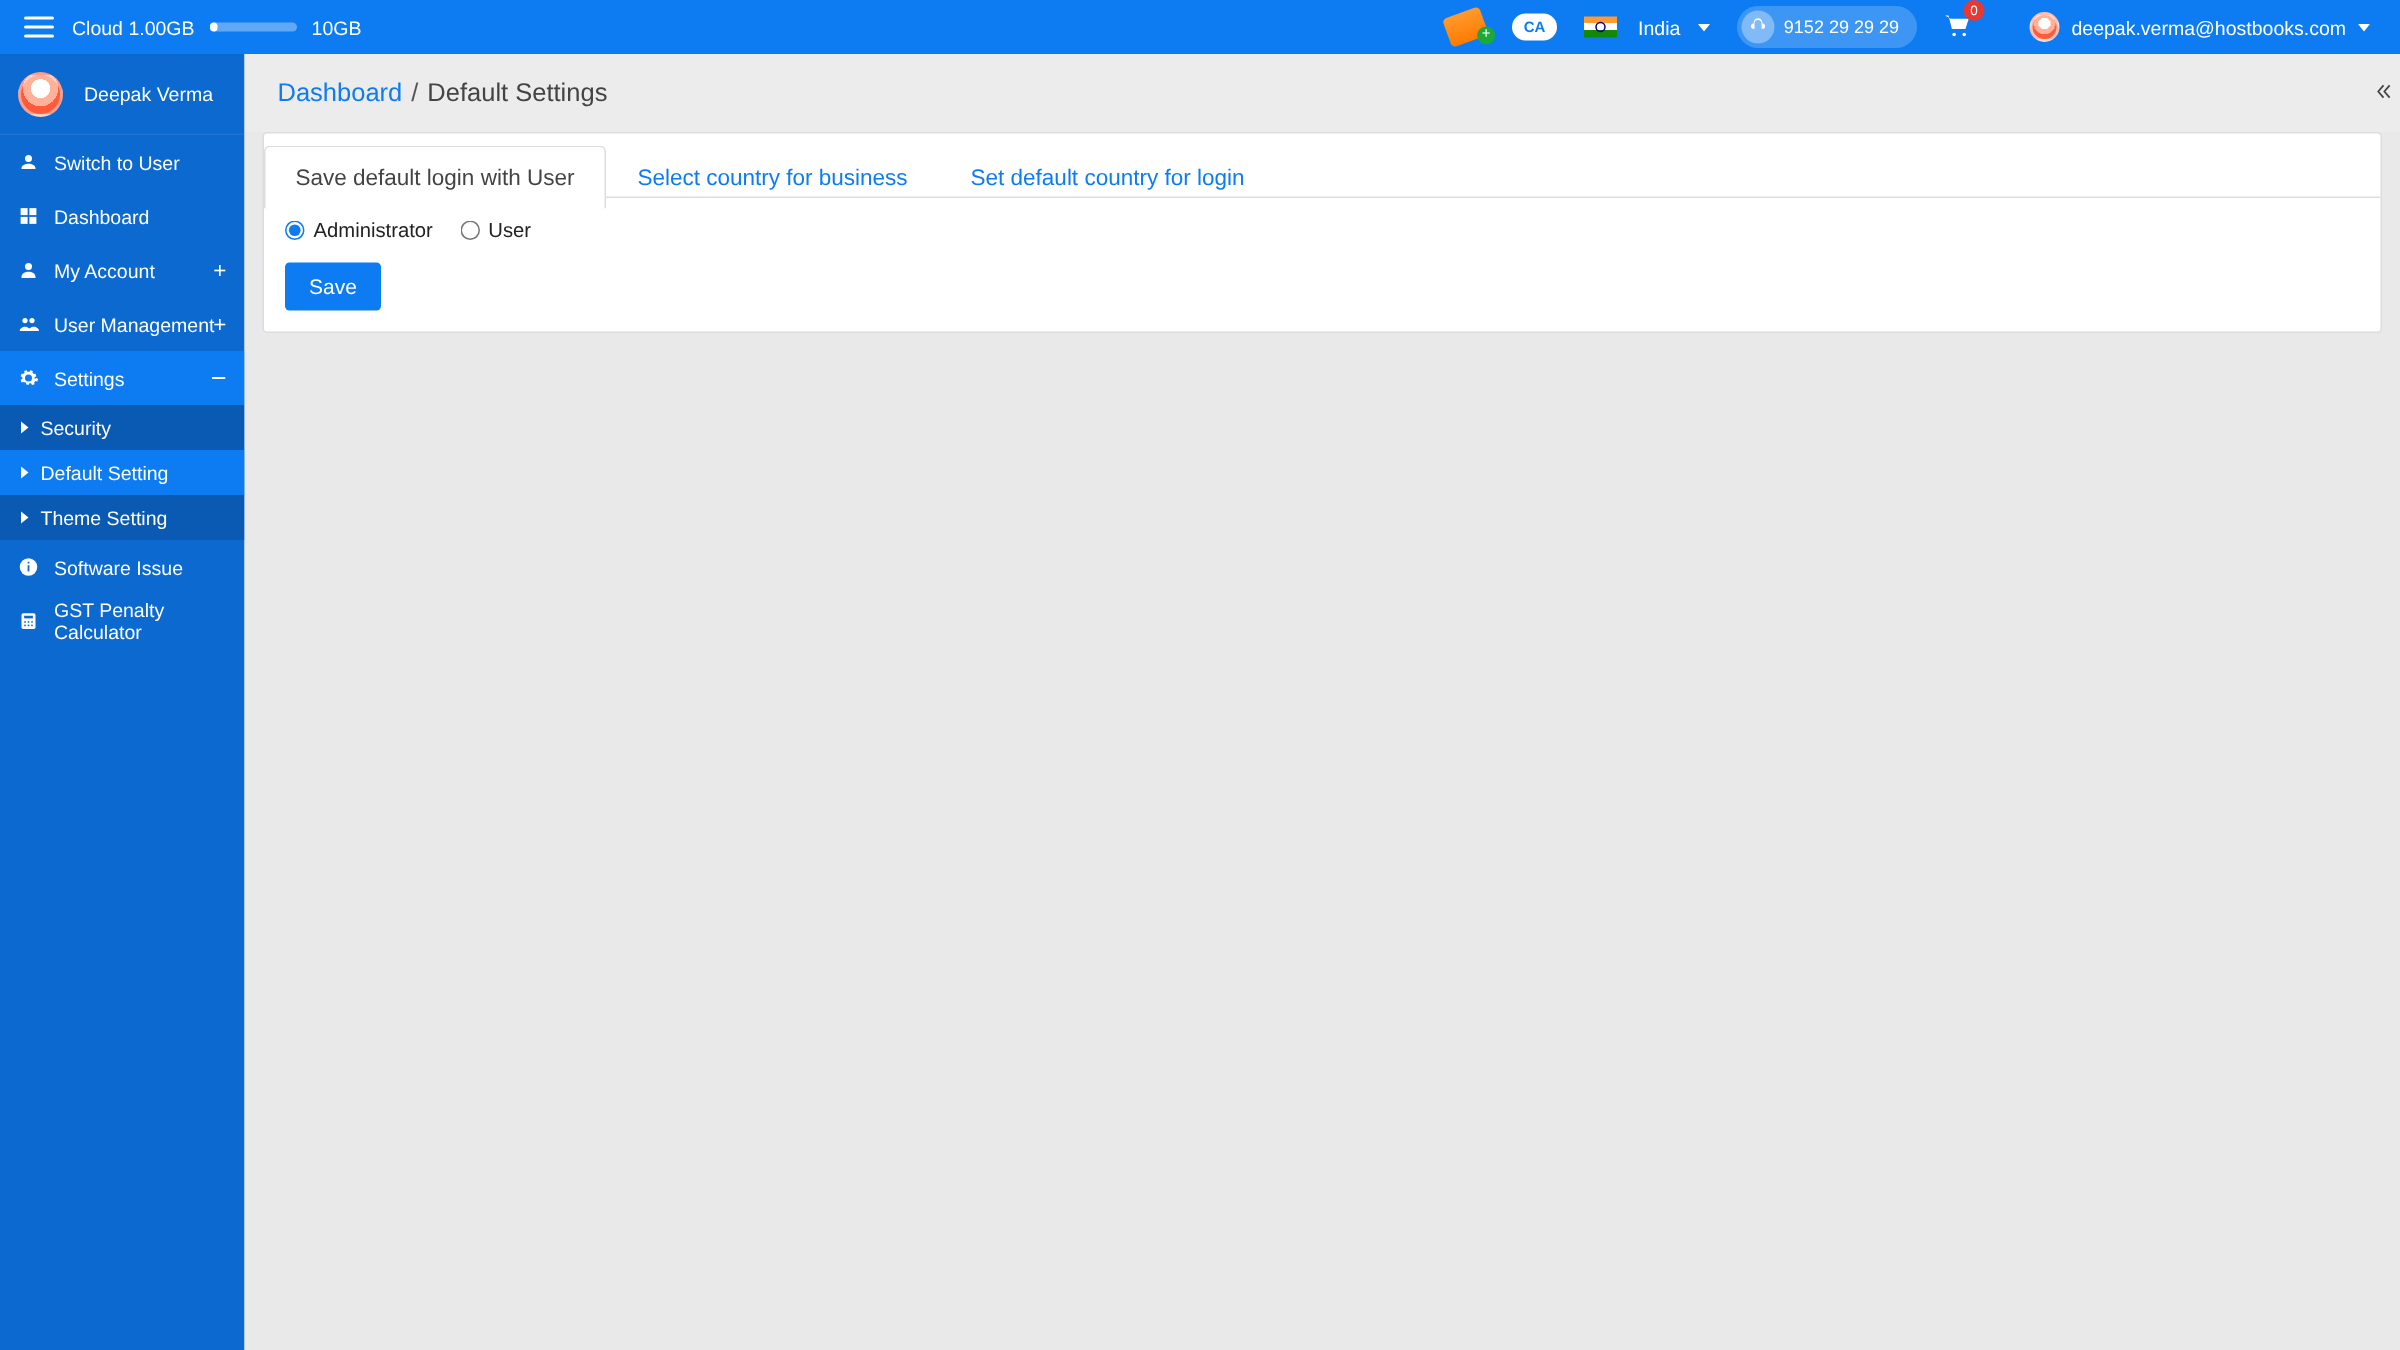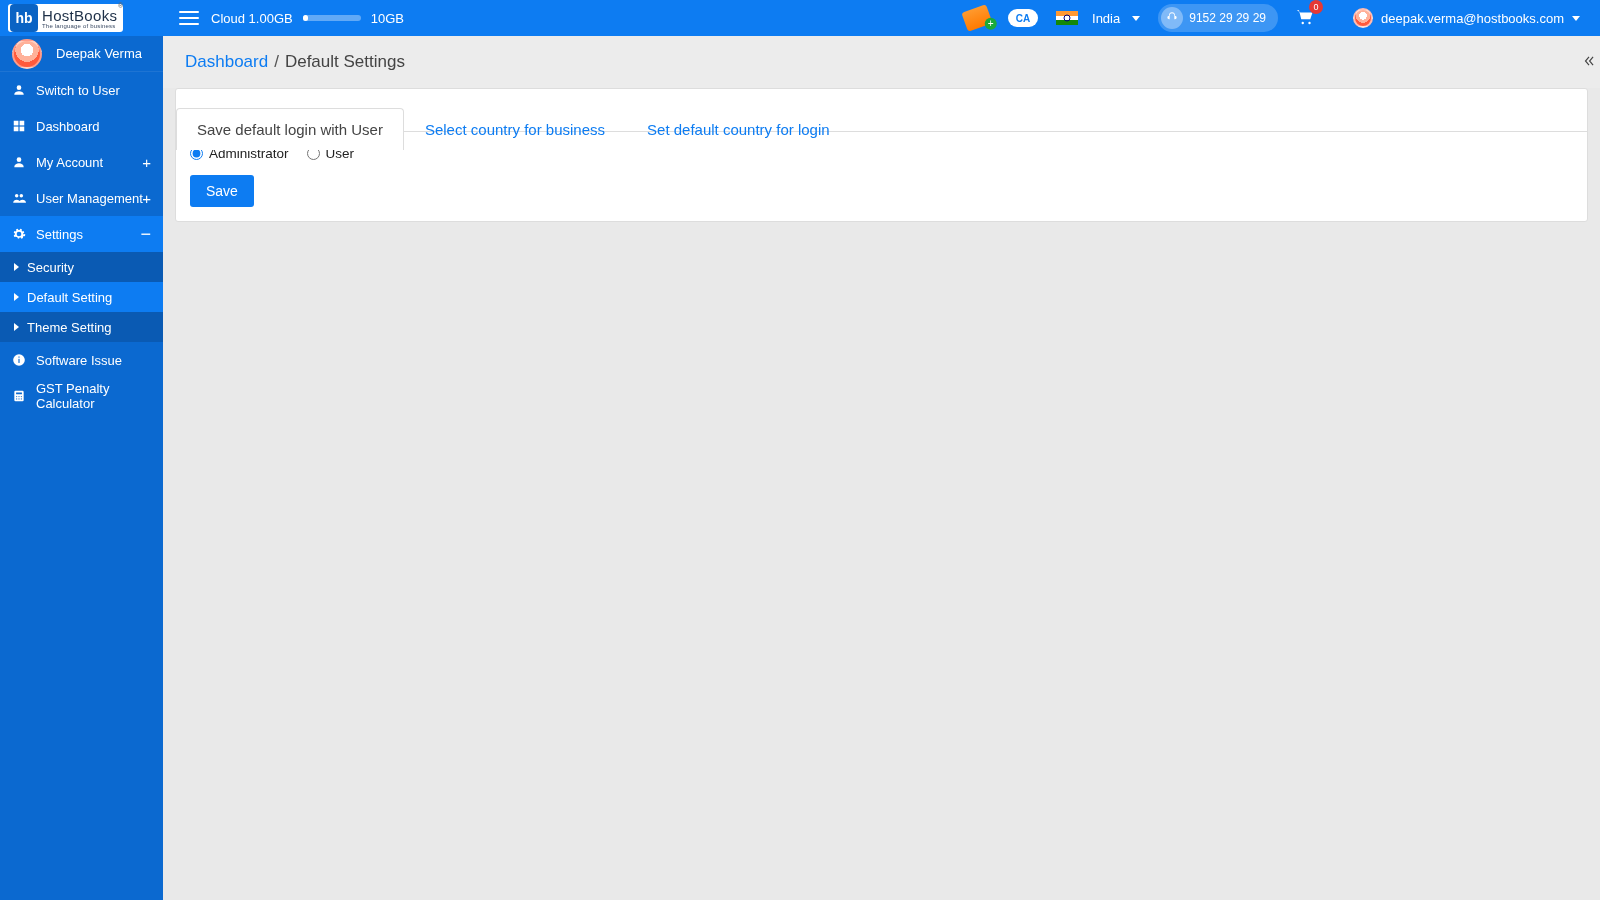--- a/index.html
+++ b/index.html
@@ -147,21 +147,21 @@
   
   .shell { flex: 1; display: flex; min-height: 0; }
   .sidebar {
     width: 163px;
     background: #0b69d0;
     color: #fff;
     display: flex; flex-direction: column;
     font-size: 13px;
   }
   .sb-user {
-    height: 36px;
+    height: 54px;
     display: flex; align-items: center; gap: 14px;
     padding: 0 12px;
     border-bottom: 1px solid rgba(255,255,255,.08);
   }
   .avatar-md {
     width: 30px; height: 30px; border-radius: 50%;
     background: radial-gradient(circle at 50% 35%, #fff 0 30%, #ffb199 30% 55%, #ff5a3c 55% 100%);
     border: 2px solid rgba(255,255,255,0.4);
   }
 
@@ -236,21 +236,21 @@
     margin: -14px -14px 14px -14px;
   }
   .tab {
     padding: 12px 20px;
     font-size: 15px;
     color: #0d7cf2;
     cursor: pointer;
     border: 1px solid transparent;
     border-bottom: none;
     position: relative;
-    top: 19px;
+    top: 8px;
   }
   .tab.active {
     color: #444;
     background: #fff;
     border-color: #ddd;
     border-top-left-radius: 4px;
     border-top-right-radius: 4px;
   }
 
   .radio-row { display: flex; align-items: center; gap: 6px; margin-bottom: 14px; }
@@ -275,29 +275,20 @@
     display: flex; align-items: center; justify-content: center;
     color: #555;
     cursor: pointer;
   }
   .collapse-handle svg { width: 14px; height: 14px; stroke: #444; fill: none; stroke-width: 2; }
 </style>
 </head>
 <body>
 
 <div class="topbar">
-  <div class="logo-box">
-    <div class="logo-wrap">
-      <span class="logo-hb">hb</span>
-      <span class="logo-text">
-        <span class="t1"><span>HostBooks</span></span>
-        <span class="t2">The language of business</span>
-      </span>
-    </div>
-  </div>
 
   <div class="hamburger">
     <span></span>
       <span></span>
       <span></span>
   </div>
 
   <div class="cloud-usage">
     <span>
       <span>Cloud</span> <span>1.00GB</span>

